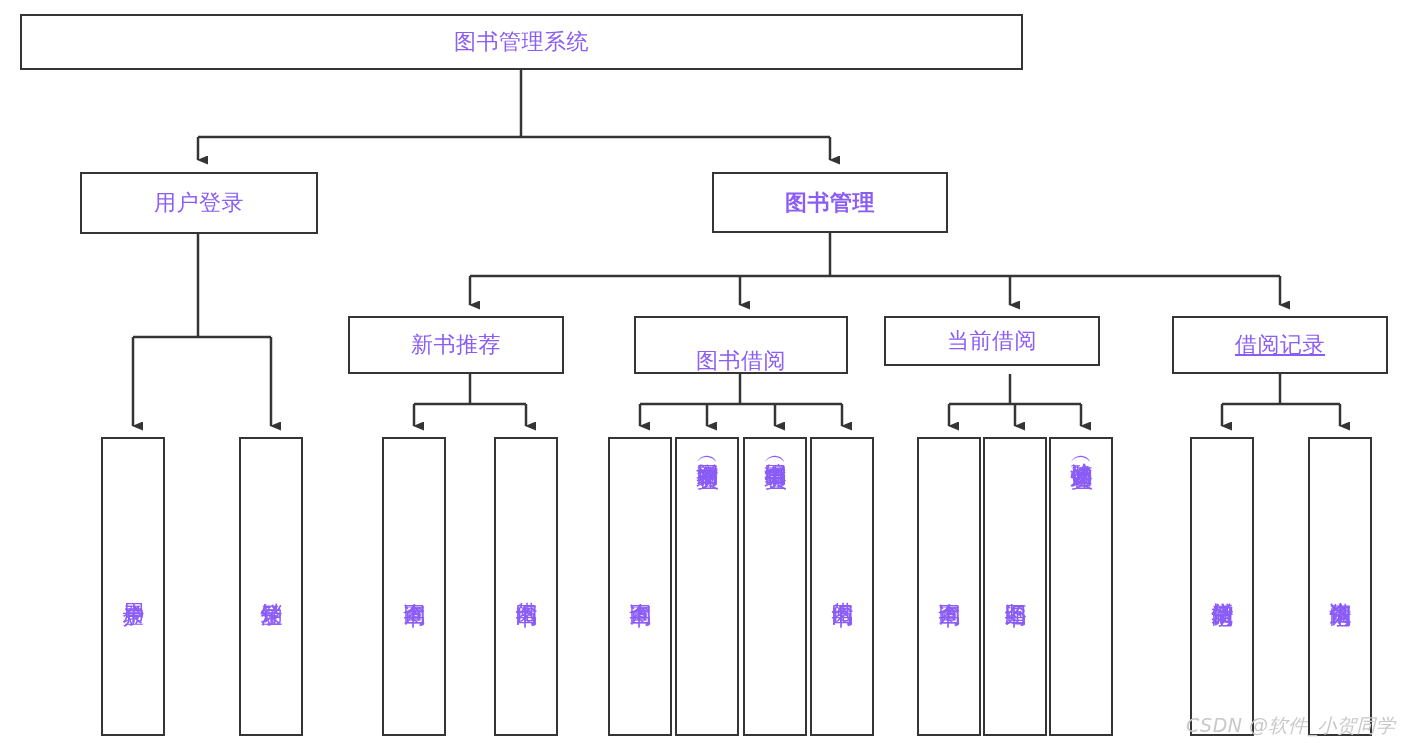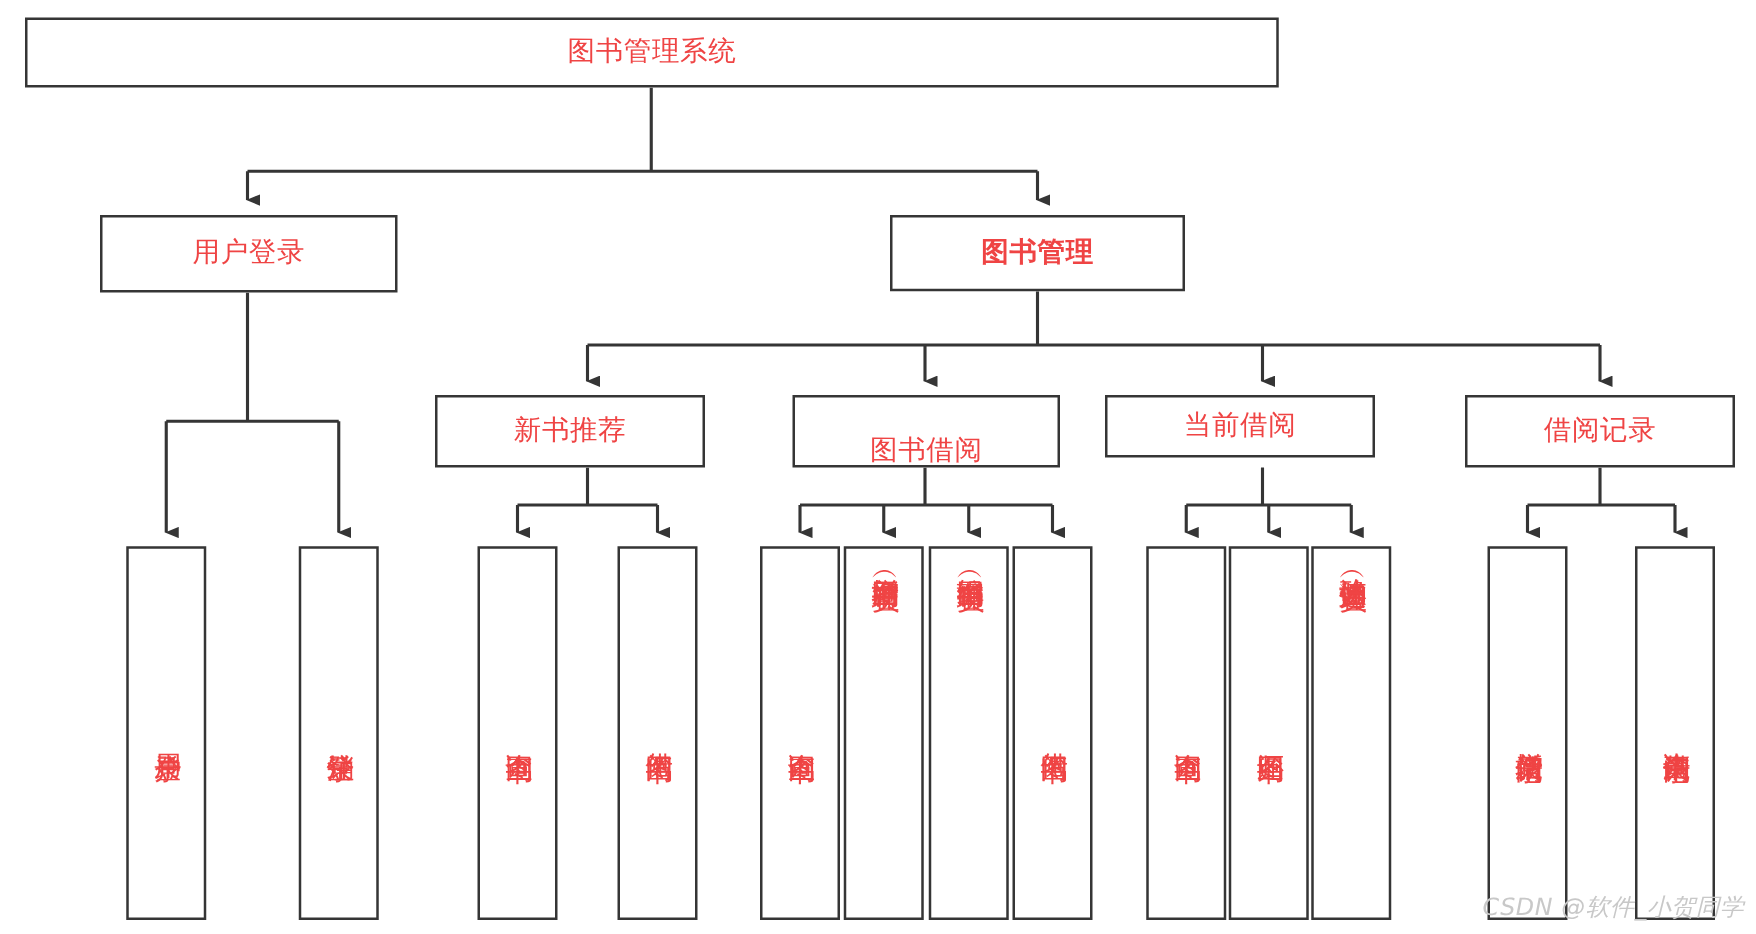--- a/index.html
+++ b/index.html
@@ -24,21 +24,21 @@
     pointer-events: none;
   }
   .node {
     position: absolute;
     box-sizing: border-box;
     border: 2.5px solid #353535;
     background: #ffffff;
     display: flex;
     align-items: center;
     justify-content: center;
-    color: #ef4444;
+    color: #8b5cf6;
   }
   .node .label {
     display: block;
     text-align: center;
     line-height: 1.05;
     letter-spacing: 0.5px;
   }
   .node.h .label {
     font-size: 22px;
   }
@@ -146,21 +146,21 @@
 
   <div class="node h" style="left:348px; top:316px; width:216px; height:58px;">
     <span class="label">新书推荐</span>
   </div>
   <div class="node h" style="left:634px; top:316px; width:214px; height:58px;align-items:flex-end;">
     <span class="label">图书借阅</span>
   </div>
   <div class="node h" style="left:884px; top:316px; width:216px; height:50px;">
     <span class="label">当前借阅</span>
   </div>
-  <div class="node h" style="left:1172px; top:316px; width:216px; height:58px;">
+  <div class="node h" style="left:1172px; top:316px; width:216px; height:58px;text-decoration:underline;">
     <span class="label">借阅记录</span>
   </div>
 
   <div class="node v center" style="left:101px; top:437px; width:64px; height:299px;">
     <span class="label">用户登录</span>
   </div>
   <div class="node v center" style="left:239px; top:437px; width:64px; height:299px;">
     <span class="label">注销登录</span>
   </div>
 

